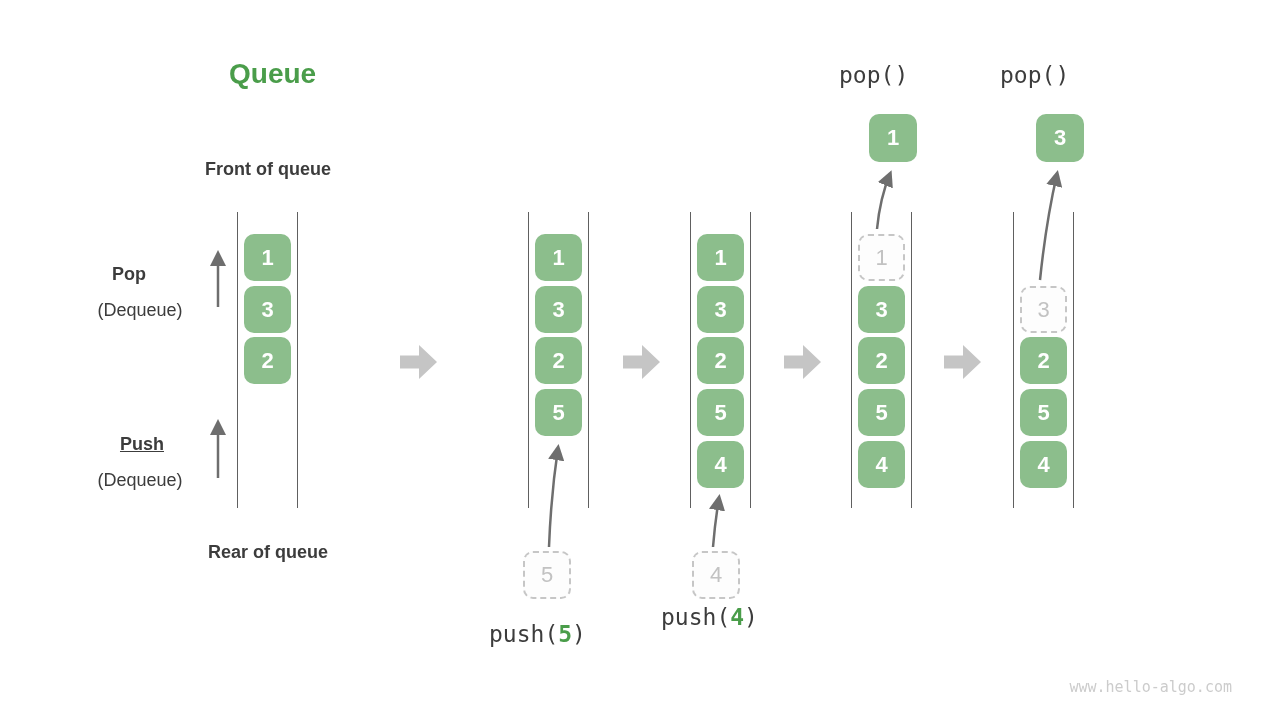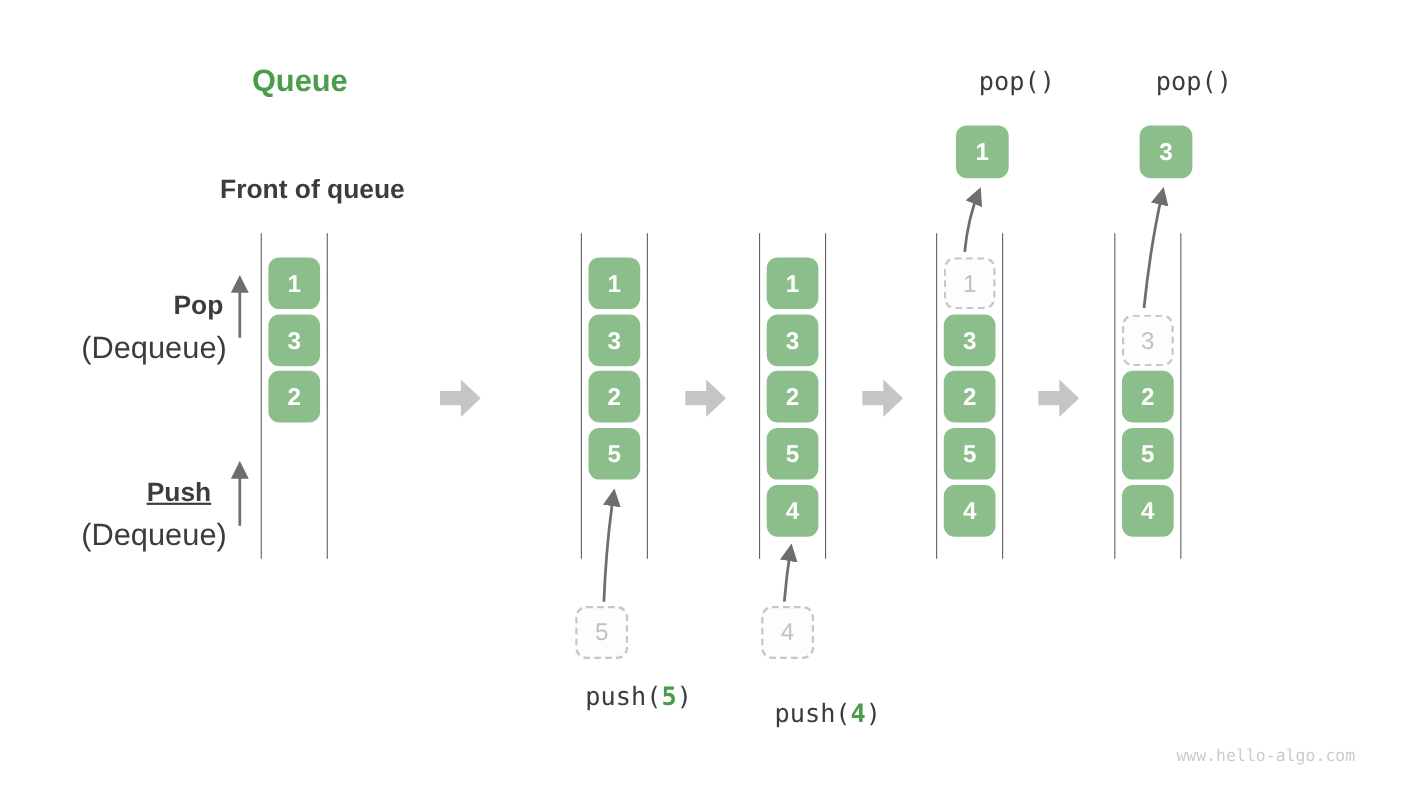--- a/index.html
+++ b/index.html
@@ -14,26 +14,26 @@
     color: #3c3c3c;
     padding-left: 32px;
   }
   .abs { position: absolute; }
 
   .title {
     left: 229px; top: 58px;
     font-size: 28px; font-weight: bold;
     color: #4a9d4a;
   }
-  .lbl { font-weight: bold; font-size: 24px; text-align: right; }
-  .lbl-sub { font-weight: normal; font-size: 28px; text-align: center; }
+  .lbl { font-weight: bold; font-size: 18px; text-align: center; }
+  .lbl-sub { font-weight: normal; font-size: 18px; text-align: center; }
 
   .front-label { left: 168px; top: 159px; width: 200px; }
   .rear-label  { left: 168px; top: 542px; width: 200px; }
-  .pop-label   { left: 103px;  top: 264px; width: 100px; }
+  .pop-label   { left: 79px;  top: 264px; width: 100px; }
   .pop-sub     { left: 60px;  top: 300px; width: 160px; }
   .push-label  { left: 92px;  top: 434px; width: 100px; text-decoration: underline; }
   .push-sub    { left: 60px;  top: 470px; width: 160px; }
 
   .column {
     position: absolute;
     top: 212px;
     width: 61px;
     height: 296px;
     border-left: 1.5px solid #606060;
@@ -81,28 +81,28 @@
   .float-cell.dashed {
     background: #fdfdfd;
     border: 2px dashed #c6c6c6;
     color: #c2c2c2;
   }
   .op-label {
     position: absolute;
     font-family: "DejaVu Sans Mono", monospace;
     font-size: 23px;
     color: #3c3c3c;
-    text-align: right;
+    text-align: left;
   }
   .op-label .green-val { color: #4a9d4a; font-weight: bold; }
 
   .pop-call-1 { left: 839px;  top: 62px; width: 120px; }
   .pop-call-2 { left: 1000px; top: 62px; width: 120px; }
   .push-call-1 { left: 489px; top: 621px; width: 140px; }
-  .push-call-2 { left: 661px; top: 636px; width: 140px; }
+  .push-call-2 { left: 661px; top: 604px; width: 140px; }
 
   .watermark {
     right: 40px; top: 678px;
     font-family: "DejaVu Sans Mono", monospace;
     font-size: 15px;
     color: #cccccc;
   }
   svg.overlay {
     position: absolute;
     left: 0; top: 0;
@@ -132,20 +132,21 @@
 
     <path d="M549,547 Q551,495 558,448" stroke="#6e6e6e" stroke-width="2.5" fill="none" marker-end="url(#ah)"></path>
     <path d="M713,547 Q715,522 719,498" stroke="#6e6e6e" stroke-width="2.5" fill="none" marker-end="url(#ah)"></path>
 
     <path d="M877,229 Q880,198 890,174" stroke="#6e6e6e" stroke-width="2.5" fill="none" marker-end="url(#ah)"></path>
     <path d="M1040,280 Q1046,222 1057,174" stroke="#6e6e6e" stroke-width="2.5" fill="none" marker-end="url(#ah)"></path>
   </svg>
 
   <div class="abs title">Queue</div>
   <div class="abs lbl front-label">Front of queue</div>
+  <div class="abs lbl rear-label">Rear of queue</div>
   <div class="abs lbl pop-label">Pop</div>
   <div class="abs lbl-sub pop-sub">(Dequeue)</div>
   <div class="abs lbl push-label">Push</div>
   <div class="abs lbl-sub push-sub">(Dequeue)</div>
 
   <div class="op-label pop-call-1">pop()</div>
   <div class="op-label pop-call-2">pop()</div>
   <div class="float-cell green" style="left:869px; top:114px;">1</div>
   <div class="float-cell green" style="left:1036px; top:114px;">3</div>
 

